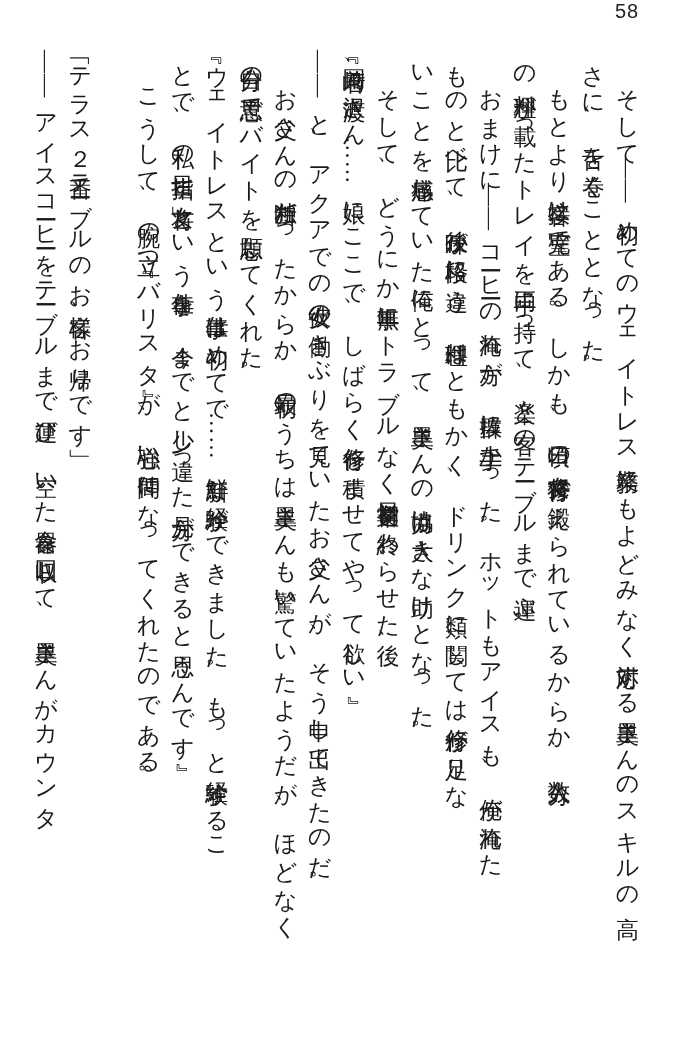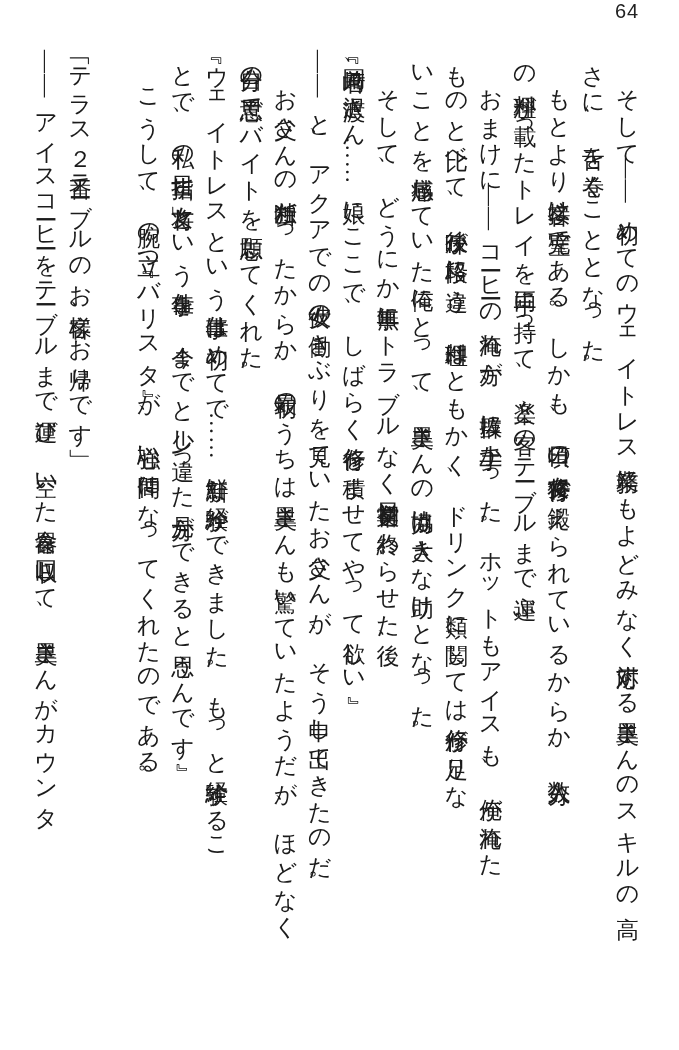--- a/index.html
+++ b/index.html
@@ -48,21 +48,21 @@
     text-indent: 1em;
   }
   .line.blank {
     width: 34.2px;
   }
 </style>
 </head>
 <body>
 
 <div class="page">
-  <div class="page-number">64</div>
+  <div class="page-number">58</div>
   <div class="text-block">
       <p class="line indent">そして――初めてのウェイトレス業務にもよどみなく対応する美里さんのスキルの高</p>
       <p class="line">さに、舌を巻くこととなった。</p>
       <p class="line indent">もとより接客は完璧である。しかも、日頃の女将修行で鍛えられているからか、数人分</p>
       <p class="line">の料理が載ったトレイを両手に持って、楽々と客のテーブルまで運ぶ。</p>
       <p class="line indent">おまけに――コーヒーの淹れ方が、抜群に上手かった。ホットもアイスも、俺が淹れた</p>
       <p class="line">ものと比べて、後味が格段に違う。料理はともかく、ドリンク類に関しては修行が足りな</p>
       <p class="line">いことを痛感していた俺にとって、美里さんの協力は大きな助けとなった。</p>
       <p class="line indent">そして、どうにか無事にトラブルなく初日営業を終わらせた後、</p>
       <p class="line">『岡崎君、沢渡さん……娘にここで、しばらく修行を積ませてやって欲しい』</p>

